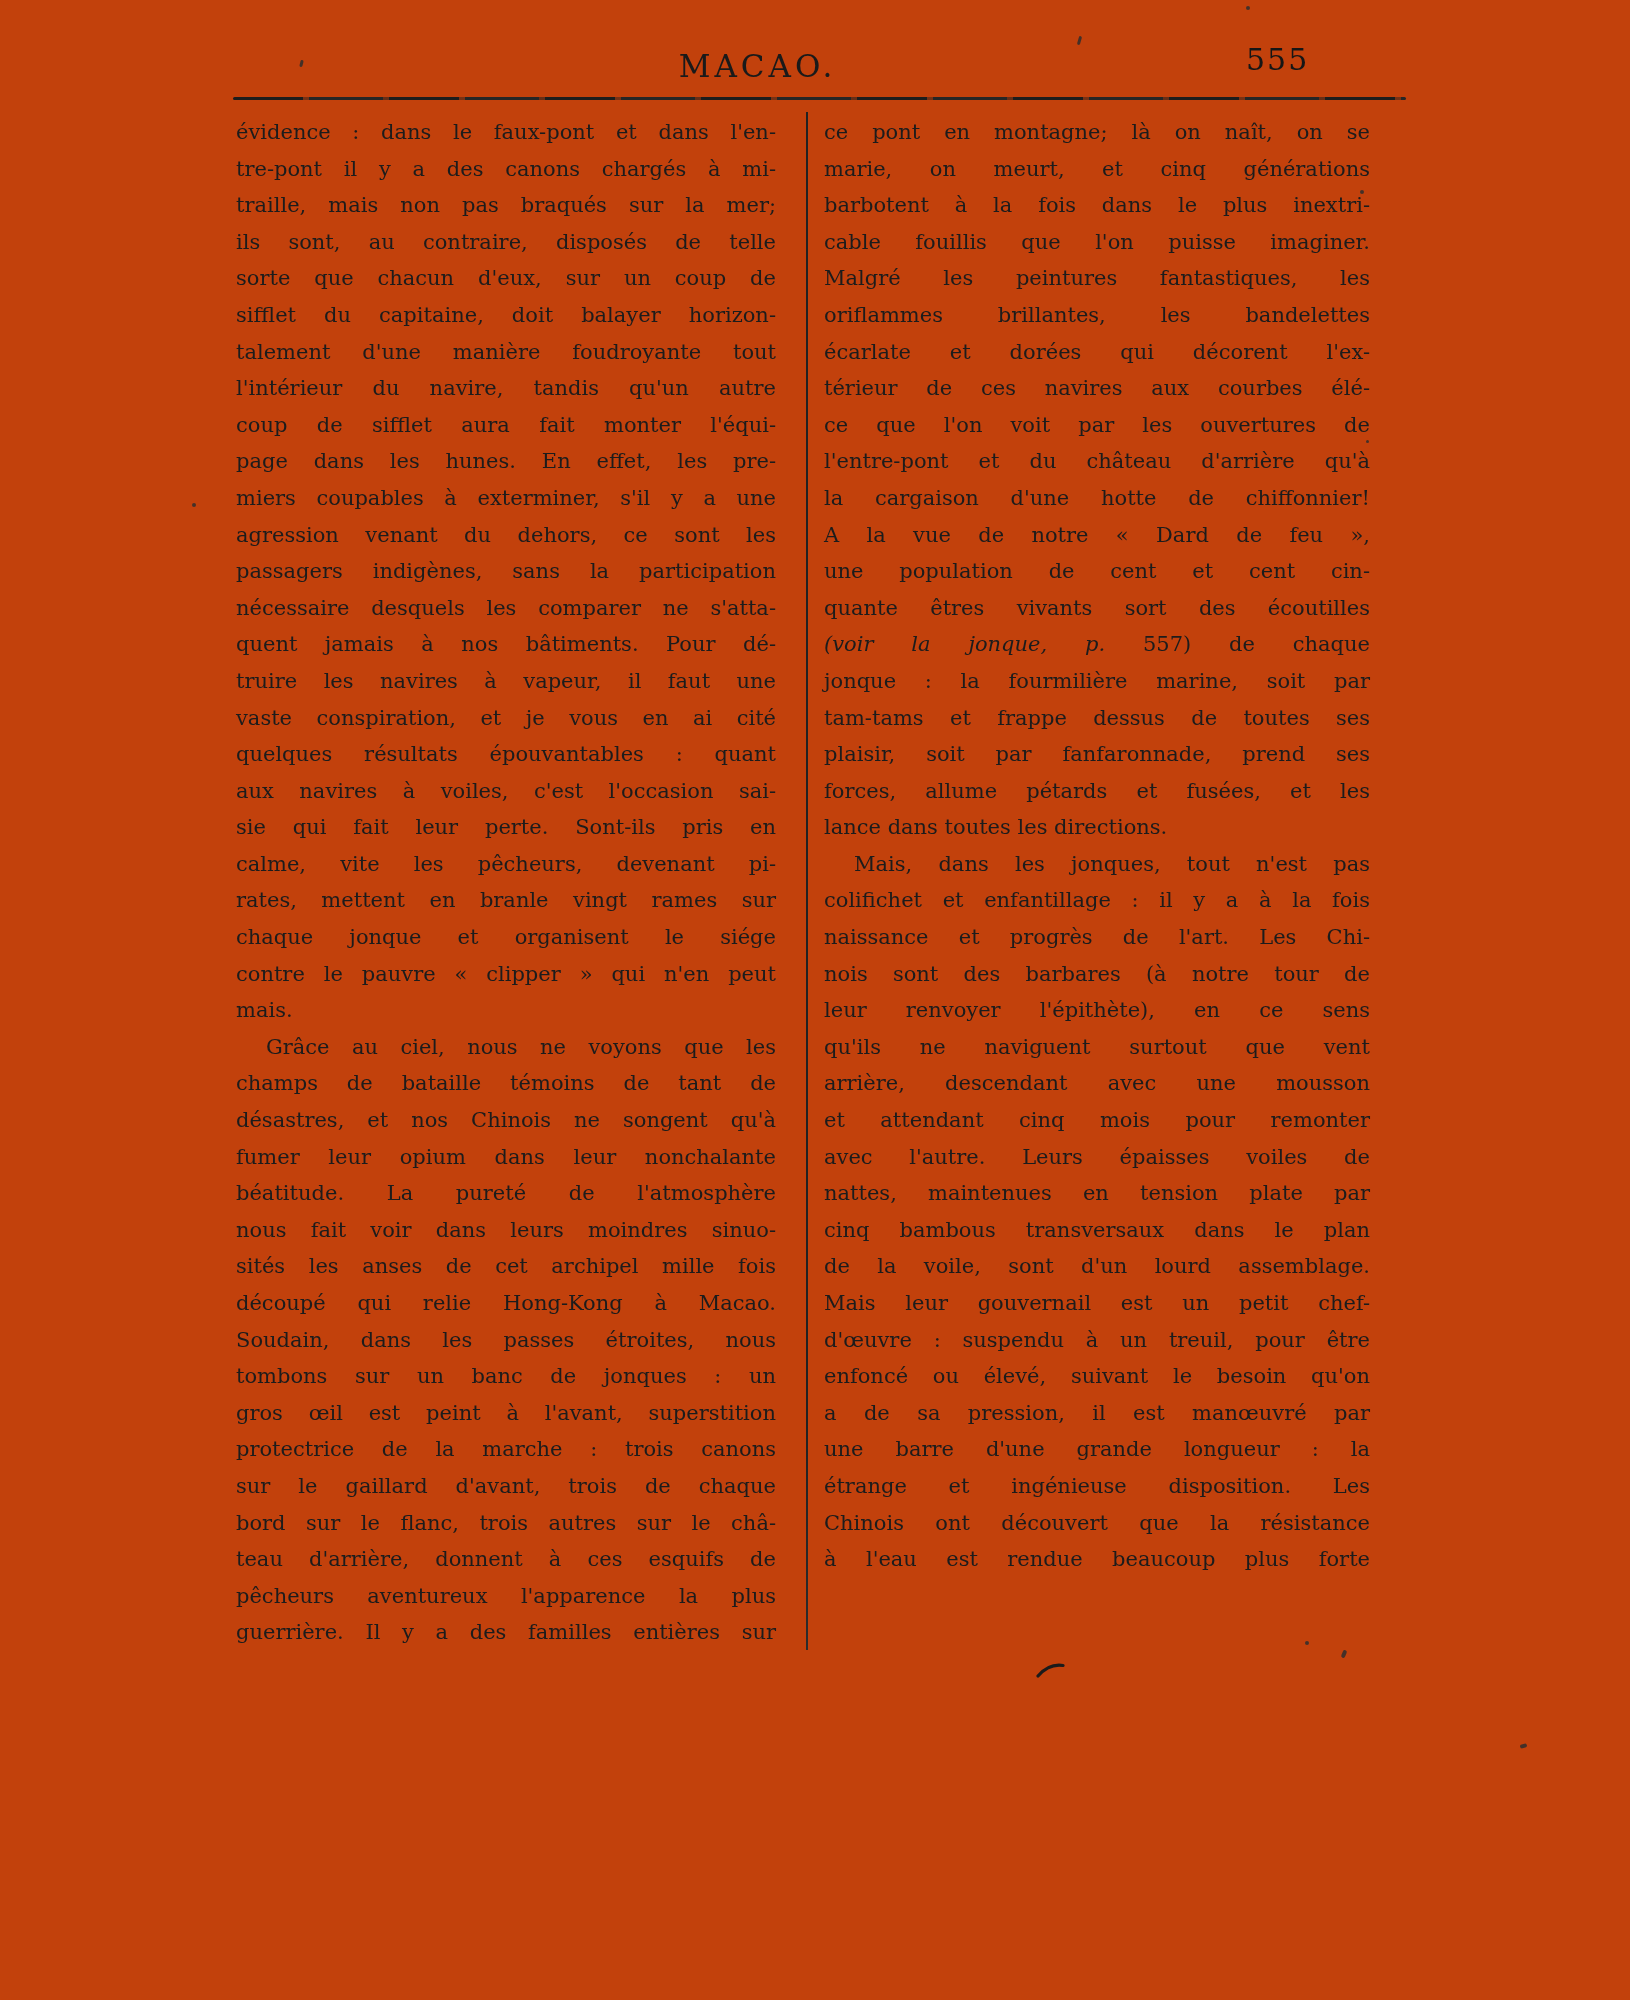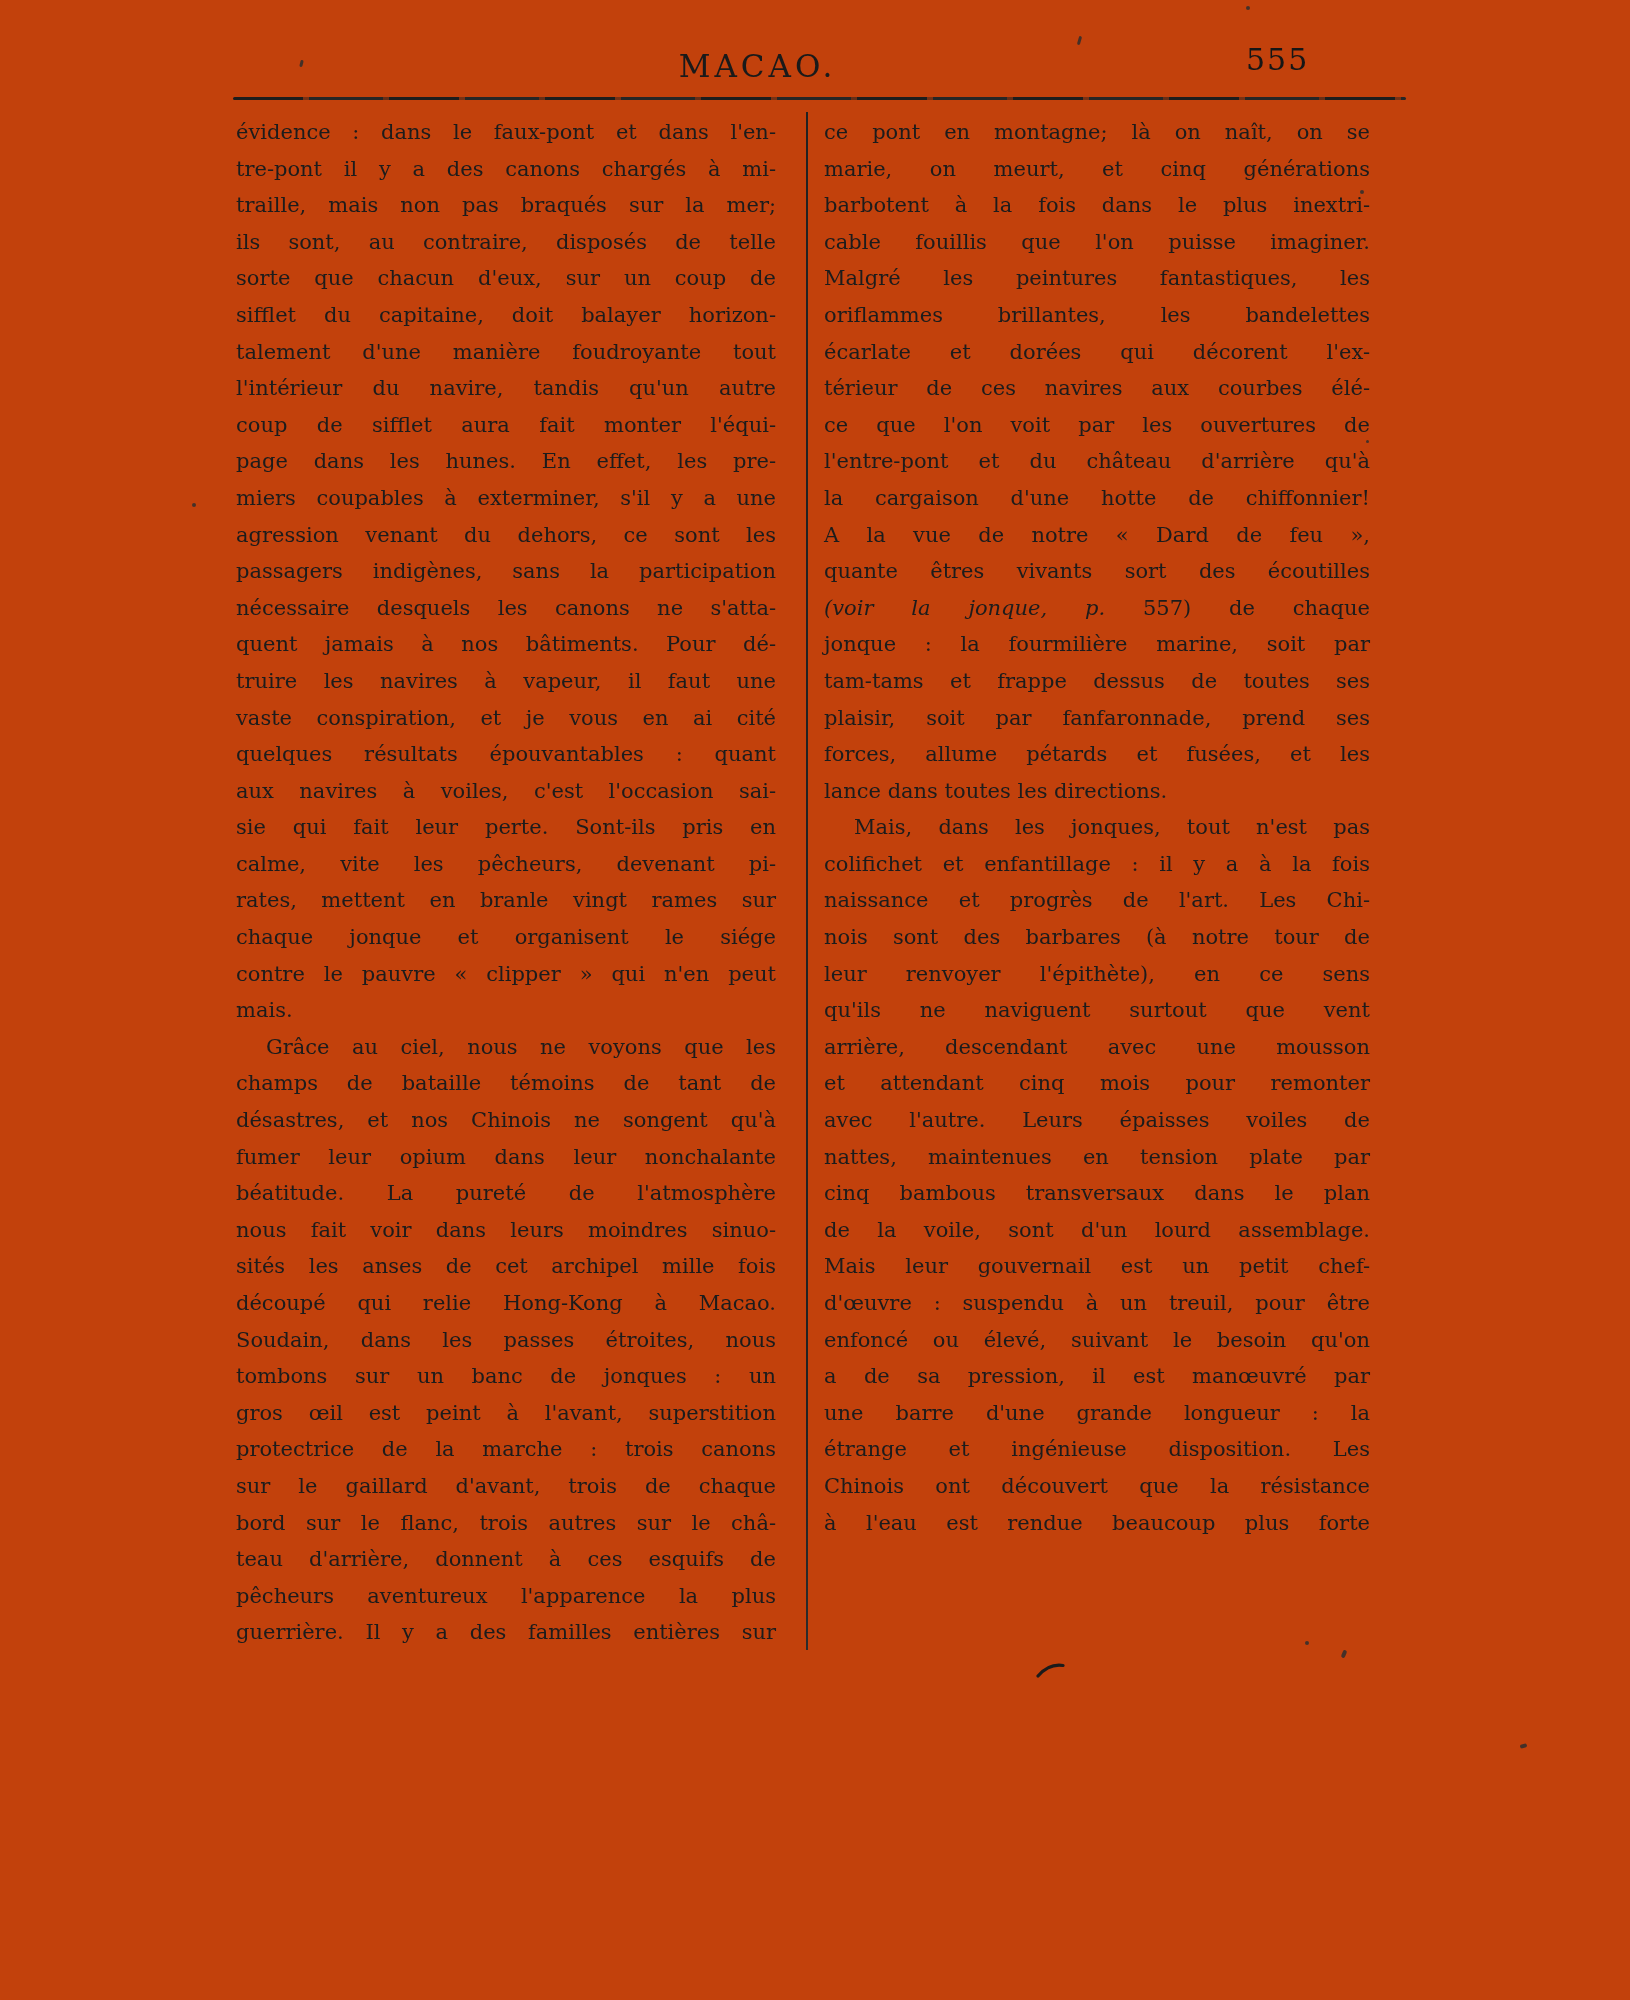--- a/index.html
+++ b/index.html
@@ -79,21 +79,21 @@
       <div class="line">ils sont, au contraire, disposés de telle</div>
       <div class="line">sorte que chacun d'eux, sur un coup de</div>
       <div class="line">sifflet du capitaine, doit balayer horizon-</div>
       <div class="line">talement d'une manière foudroyante tout</div>
       <div class="line">l'intérieur du navire, tandis qu'un autre</div>
       <div class="line">coup de sifflet aura fait monter l'équi-</div>
       <div class="line">page dans les hunes. En effet, les pre-</div>
       <div class="line">miers coupables à exterminer, s'il y a une</div>
       <div class="line">agression venant du dehors, ce sont les</div>
       <div class="line">passagers indigènes, sans la participation</div>
-      <div class="line">nécessaire desquels les canons ne s'atta-</div>
+      <div class="line">nécessaire desquels les comparer ne s'atta-</div>
       <div class="line">quent jamais à nos bâtiments. Pour dé-</div>
       <div class="line">truire les navires à vapeur, il faut une</div>
       <div class="line">vaste conspiration, et je vous en ai cité</div>
       <div class="line">quelques résultats épouvantables : quant</div>
       <div class="line">aux navires à voiles, c'est l'occasion sai-</div>
       <div class="line">sie qui fait leur perte. Sont-ils pris en</div>
       <div class="line">calme, vite les pêcheurs, devenant pi-</div>
       <div class="line">rates, mettent en branle vingt rames sur</div>
       <div class="line">chaque jonque et organisent le siége</div>
       <div class="line">contre le pauvre « clipper » qui n'en peut</div>
@@ -123,20 +123,21 @@
       <div class="line">barbotent à la fois dans le plus inextri-</div>
       <div class="line">cable fouillis que l'on puisse imaginer.</div>
       <div class="line">Malgré les peintures fantastiques, les</div>
       <div class="line">oriflammes brillantes, les bandelettes</div>
       <div class="line">écarlate et dorées qui décorent l'ex-</div>
       <div class="line">térieur de ces navires aux courbes élé-</div>
       <div class="line">ce que l'on voit par les ouvertures de</div>
       <div class="line">l'entre-pont et du château d'arrière qu'à</div>
       <div class="line">la cargaison d'une hotte de chiffonnier!</div>
       <div class="line">A la vue de notre « Dard de feu »,</div>
+      <div class="line">une population de cent et cent cin-</div>
       <div class="line">quante êtres vivants sort des écoutilles</div>
       <div class="line"><span class="it">(voir la jonque, p. </span><span>557) de chaque</span></div>
       <div class="line">jonque : la fourmilière marine, soit par</div>
       <div class="line">tam-tams et frappe dessus de toutes ses</div>
       <div class="line">plaisir, soit par fanfaronnade, prend ses</div>
       <div class="line">forces, allume pétards et fusées, et les</div>
       <div class="line end">lance dans toutes les directions.</div>
       <div class="line indent">Mais, dans les jonques, tout n'est pas</div>
       <div class="line">colifichet et enfantillage : il y a à la fois</div>
       <div class="line">naissance et progrès de l'art. Les Chi-</div>

